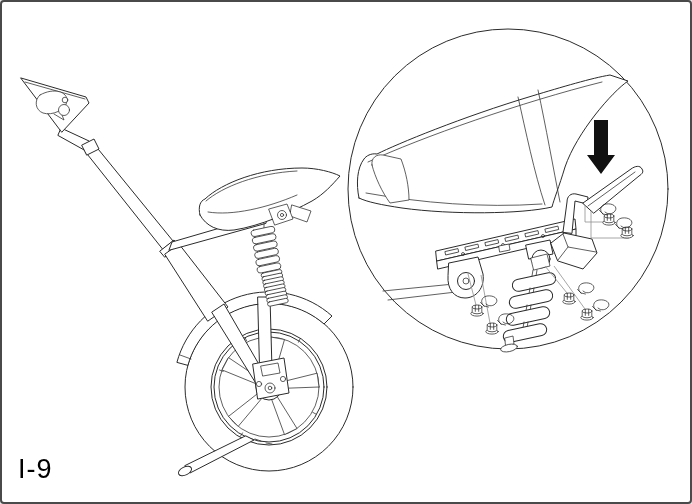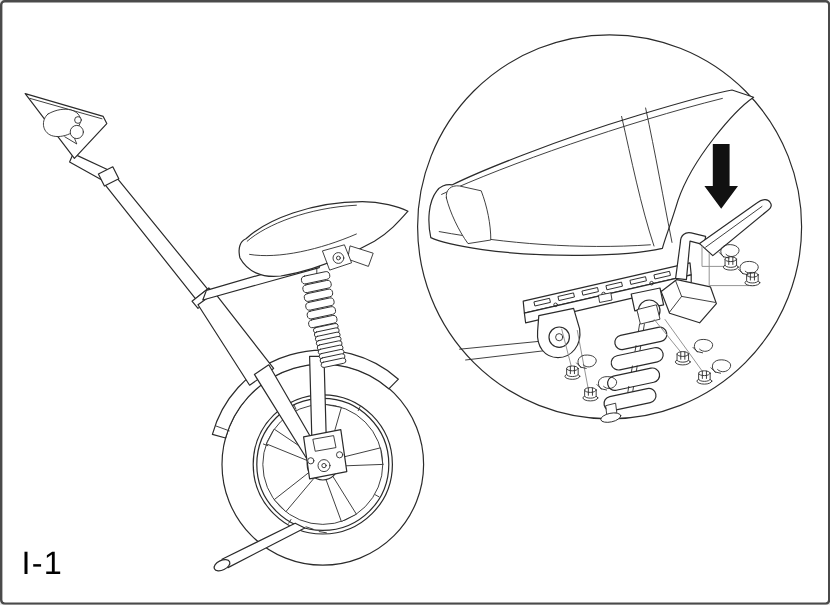--- a/index.html
+++ b/index.html
@@ -219,14 +219,14 @@
       <path class="ln thin" d="M516,95 C524,130 532,170 543,203"></path>
       <path class="ln thin" d="M536,88 C544,125 551,165 558,200"></path>
       <path class="ln thin" d="M364,191 C420,201 480,206 540,202"></path>
       <path class="wh thin" d="M370,163 C369,156 374,152 381,153 L399,157 C404,170 407,185 407,198 L388,201 C380,190 373,175 370,163 Z"></path>
     </g>
 
     <path class="dark" d="M592,118 L606,118 L606,153 L613,153 L599,172 L585,153 L592,153 Z"></path>
   </g>
 </svg>
 
-<div class="fig-label">I-1</div>
+<div class="fig-label">I-9</div>
 </div>
 
 </body></html>

